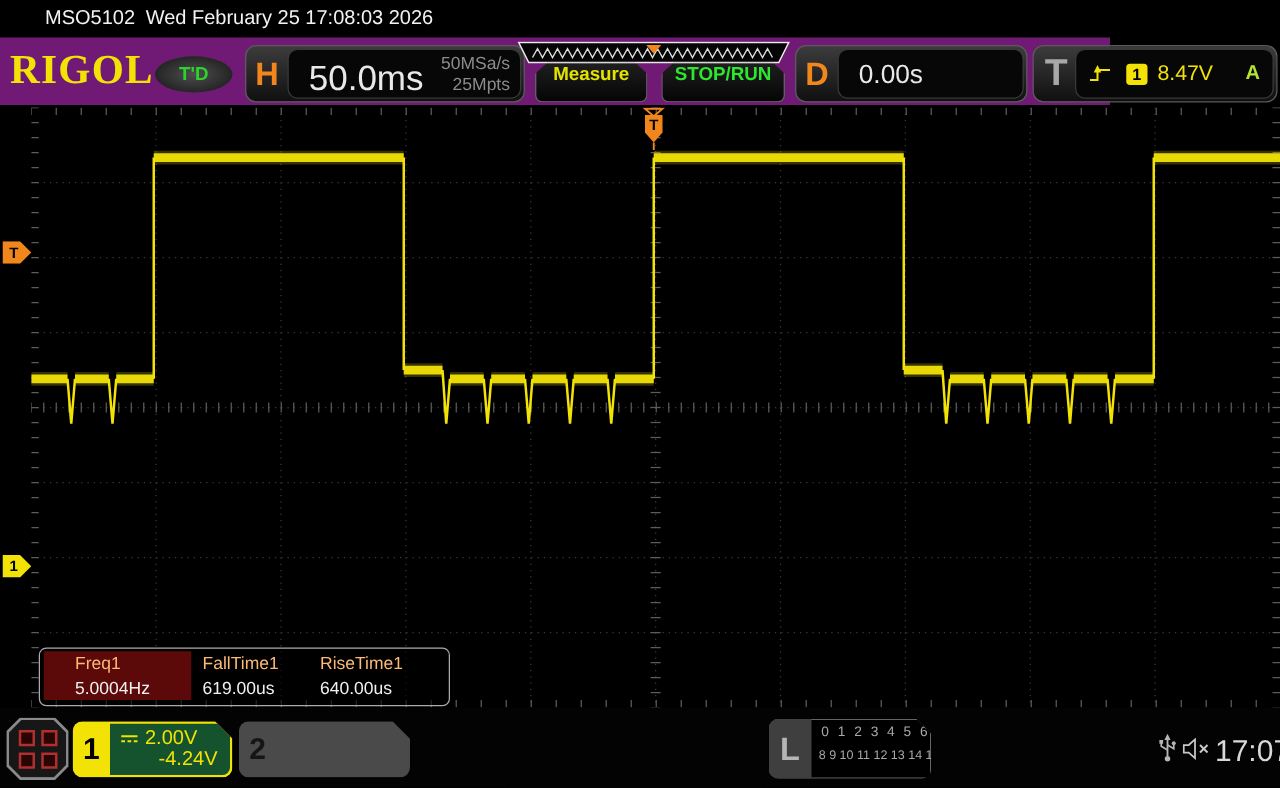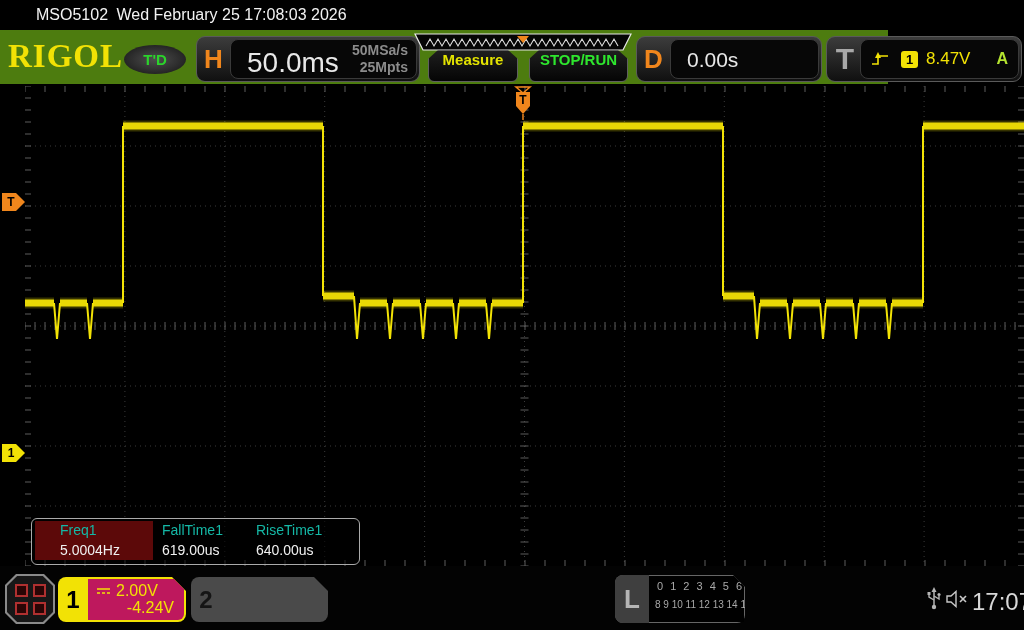--- a/index.html
+++ b/index.html
@@ -3,40 +3,40 @@
 <meta charset="utf-8">
 <style>
   html,body{margin:0;padding:0;background:#000;}
   .screen{position:relative;width:1024px;height:630px;background:#000;overflow:hidden;
           font-family:"Liberation Sans",sans-serif;}
   
   .topbar{position:absolute;left:0;top:0;width:1024px;height:30px;color:#f2f2f2;
           font-size:16px;line-height:30px;margin-left:32px;}
   .topbar span{margin-left:4px;}
   
-  .header{position:absolute;left:0;top:30px;width:888px;height:54px;background:#4d7c0f;}
+  .header{position:absolute;left:0;top:30px;width:888px;height:54px;background:#701a75;}
   .logo{position:absolute;left:8px;top:8px;font-family:"Liberation Serif",serif;
         font-weight:bold;font-size:33px;color:#f2e205;letter-spacing:1px;}
   .tdbadge{position:absolute;left:124px;top:15px;width:62px;height:29px;border-radius:50%;
            background:radial-gradient(ellipse at center,#4e4e4e 0%,#222 75%);
            display:flex;align-items:center;justify-content:center;
            color:#2bd42b;font-weight:bold;font-size:15px;}
   .hblock,.dblock,.tblock{position:absolute;top:6px;height:44px;border:1px solid #5a5a5a;
            border-radius:9px;background:linear-gradient(#3c3c3c,#101010);}
   .hblock{left:196px;width:222px;}
   .dblock{left:636px;width:184px;}
   .tblock{left:826px;width:194px;}
   .blk-letter{position:absolute;left:0;top:0;width:33px;height:44px;display:flex;
            align-items:center;justify-content:center;font-weight:bold;font-size:26px;}
   .orange{color:#f0861c;}
   .innerpanel{position:absolute;left:33px;right:2px;top:2px;bottom:2px;background:#070707;
            border:1px solid #3a3a3a;border-radius:8px;}
   .hvalue{position:absolute;left:16px;top:7px;font-size:28px;color:#e8e8e8;}
   .ratecol{position:absolute;right:8px;top:2px;text-align:right;color:#8c8c8c;
-           font-size:14px;line-height:17px;font-weight:bold;}
+           font-size:14px;line-height:17px;}
   .dvalue{position:absolute;left:16px;top:8px;font-size:21px;color:#e8e8e8;}
   .strip{position:absolute;left:413px;top:3px;width:221px;height:20px;}
   .hdrbtn{position:absolute;top:20px;height:30px;border:1px solid #606060;border-radius:6px;
           background:linear-gradient(#1e1e1e,#050505);display:flex;
           justify-content:center;font-weight:bold;font-size:15px;
           clip-path:polygon(10px 0,calc(100% - 10px) 0,100% 9px,100% 100%,0 100%,0 9px);}
   .measure{left:428px;width:88px;color:#e3e300;}
   .stoprun{left:529px;width:97px;color:#2ee62e;}
   .tletter{position:absolute;left:2px;top:0;width:32px;height:44px;display:flex;align-items:center;
            justify-content:center;color:#a8a8a8;font-weight:bold;font-size:30px;}
@@ -48,34 +48,34 @@
         margin:0 8px 0 12px;}
   .tlevel{color:#f2e205;font-size:17px;}
   .tmode{margin-left:auto;color:#b4e330;font-weight:bold;font-size:16px;}
   
   .scope{position:absolute;left:25px;top:86px;width:999px;height:480px;}
   .lmark{position:absolute;left:2px;width:23px;height:18px;}
   .lmark text{font-size:12px;font-weight:bold;fill:#000;}
   .measbox{position:absolute;left:31px;top:518px;width:327px;height:45px;background:rgba(0,0,0,.6);
            border:1px solid #aaa;border-radius:6px;}
   .measred{position:absolute;left:3px;top:2px;width:118px;height:39px;background:#5c0909;}
-  .mlabel{position:absolute;top:3px;font-size:14px;color:#14b8a6;}
+  .mlabel{position:absolute;top:3px;font-size:14px;color:#fdba74;}
   .mvalue{position:absolute;top:23px;font-size:14px;color:#f0f0f0;}
   .mc0{left:28px;} .mc1{left:130px;} .mc2{left:224px;}
   
   .bottombar{position:absolute;left:0;top:566px;width:1024px;height:64px;background:#030303;}
   .menuicon{position:absolute;left:5px;top:8px;width:50px;height:50px;background:#8a8a8a;
      clip-path:polygon(22% 0,78% 0,100% 22%,100% 78%,78% 100%,22% 100%,0 78%,0 22%);}
   .menuicon .inner{position:absolute;inset:2px;background:#171717;
      clip-path:polygon(22% 0,78% 0,100% 22%,100% 78%,78% 100%,22% 100%,0 78%,0 22%);
      display:grid;grid-template-columns:13px 13px;grid-template-rows:13px 13px;gap:5px;
      align-content:center;justify-content:center;}
   .menuicon .sq{background:#2a0505;border:2px solid #b03030;}
   .chbox{position:absolute;top:11px;height:45px;border-radius:8px;}
-  .chbox .body{position:absolute;left:30px;top:2px;right:2px;bottom:2px;background:#be185d;
+  .chbox .body{position:absolute;left:30px;top:2px;right:2px;bottom:2px;background:#14532d;
      border-radius:0 6px 6px 0;}
   .chtab{position:absolute;left:0;top:0;width:30px;height:100%;display:flex;align-items:center;
      justify-content:center;font-weight:bold;font-size:24px;}
   .ch1{left:58px;width:128px;background:#f2e205;
      clip-path:polygon(0 0,calc(100% - 14px) 0,100% 14px,100% 100%,0 100%);}
   .ch2{left:191px;width:137px;background:#4a4a4a;
      clip-path:polygon(0 0,calc(100% - 14px) 0,100% 14px,100% 100%,0 100%);}
   .chline1{position:absolute;left:8px;top:3px;font-size:16px;display:flex;align-items:center;gap:5px;}
   .chline2{position:absolute;right:10px;bottom:3px;font-size:16px;}
   .ych{color:#f2e205;} .gch{color:#9a9a9a;}

